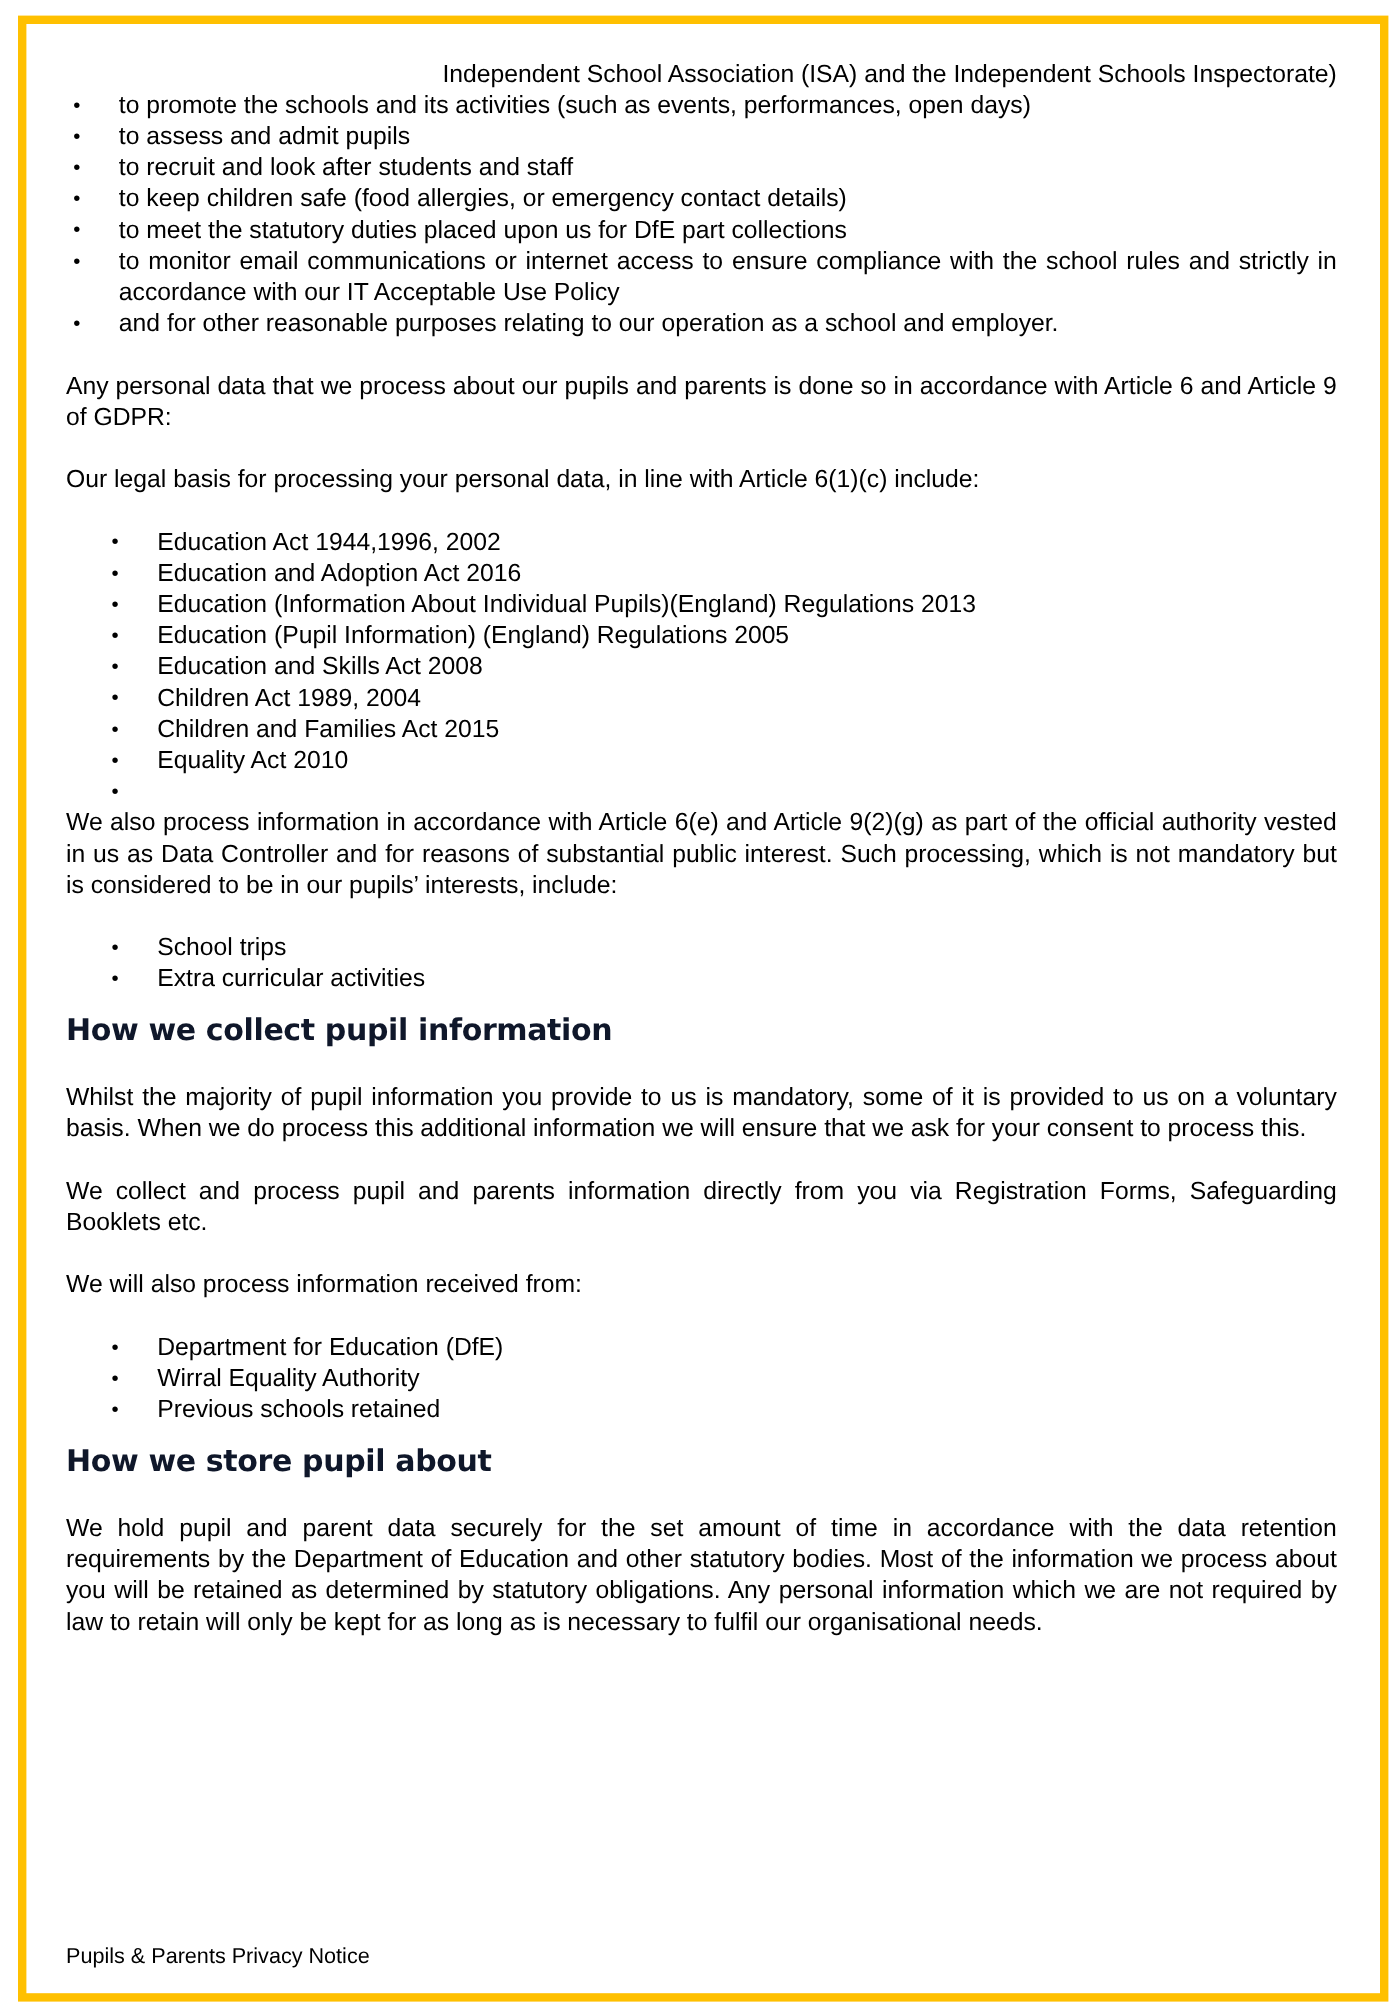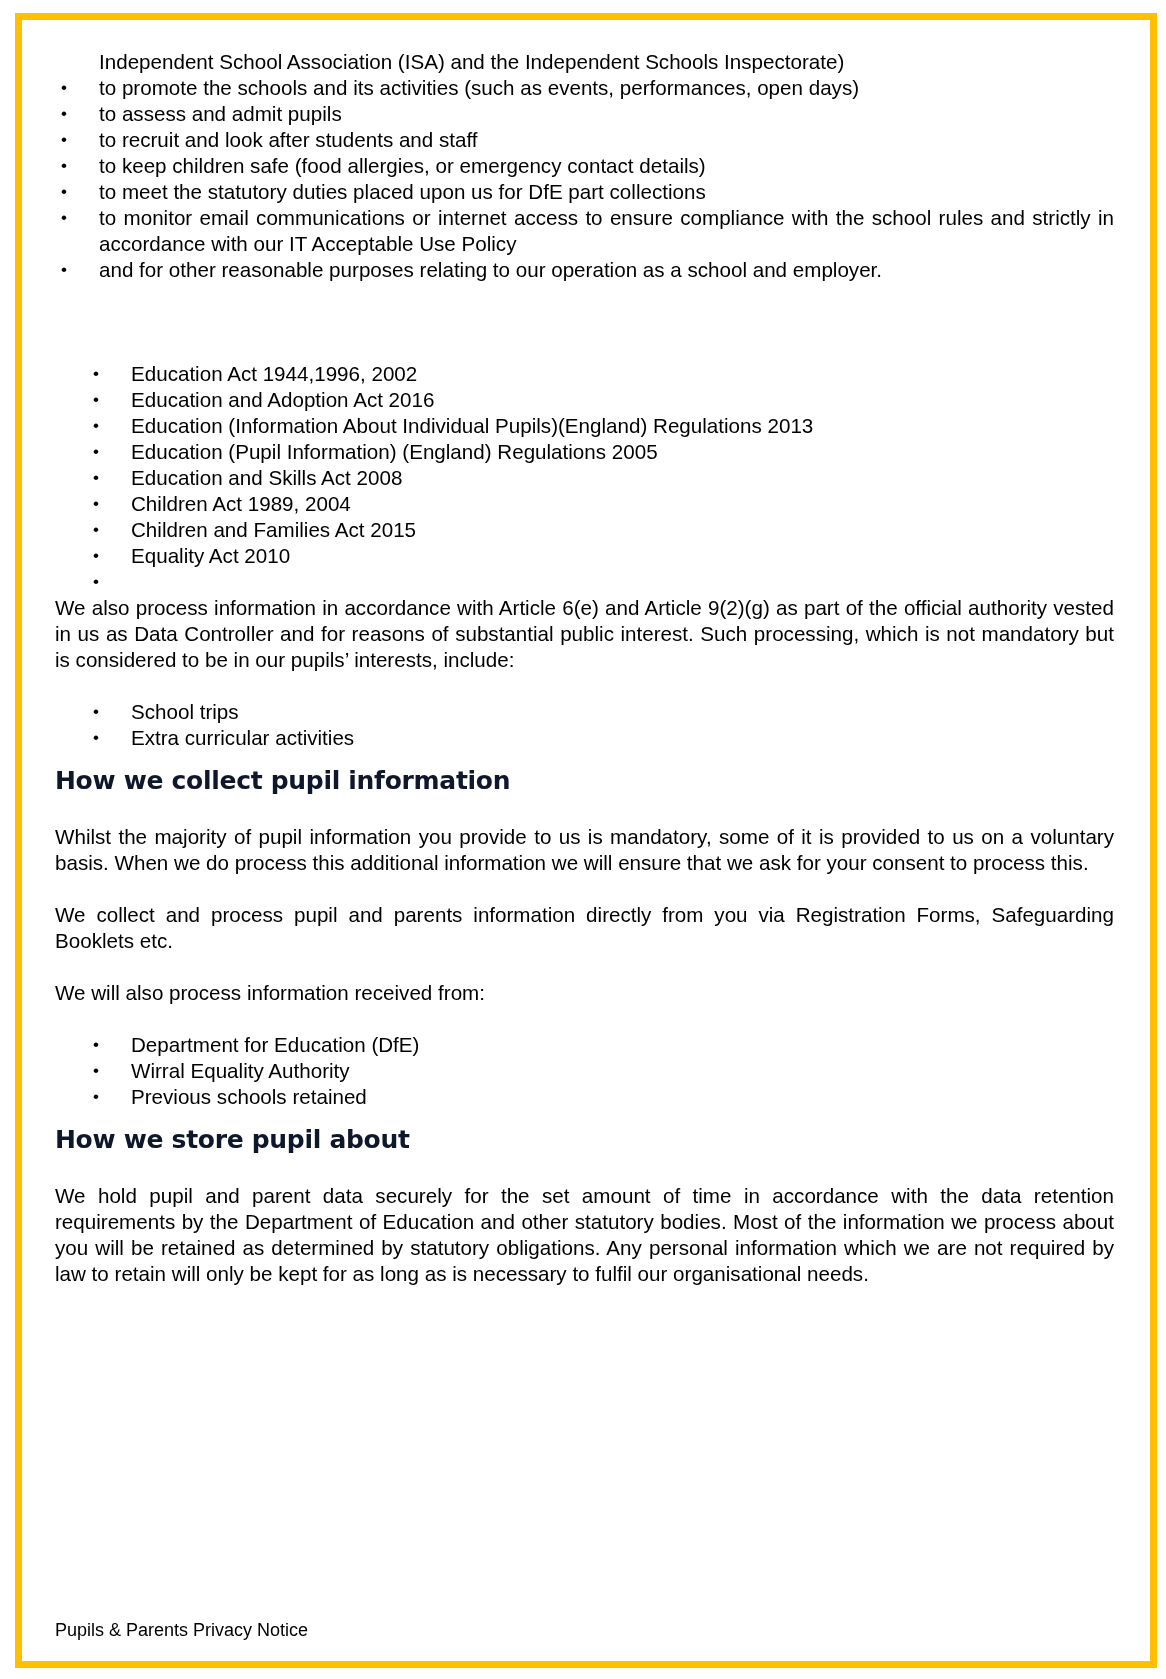--- a/index.html
+++ b/index.html
@@ -55,20 +55,21 @@
     .bullets.inner li .dot {
       position: absolute;
       left: 38px;
       top: 0;
     }
     .dot {
       font-size: 17px;
     }
     .cont-line {
       padding-left: 44px;
+      text-align: right;
     }
     p.para {
       margin: 0;
       text-align: justify;
     }
     .gap { height: 26px; }
     .gap-sm { height: 13px; }
     h2.section-heading {
       margin: 0;
       font-family: "DejaVu Sans", sans-serif;
@@ -99,21 +100,23 @@
     <li><span class="dot">•</span><span>to promote the schools and its activities (such as events, performances, open days)</span></li>
     <li><span class="dot">•</span><span>to assess and admit pupils</span></li>
     <li><span class="dot">•</span><span>to recruit and look after students and staff</span></li>
     <li><span class="dot">•</span><span>to keep children safe (food allergies, or emergency contact details)</span></li>
     <li><span class="dot">•</span><span>to meet the statutory duties placed upon us for DfE part collections</span></li>
     <li><span class="dot">•</span><span>to monitor email communications or internet access to ensure compliance with the school rules and strictly in accordance with our IT Acceptable Use Policy</span></li>
     <li><span class="dot">•</span><span>and for other reasonable purposes relating to our operation as a school and employer.</span></li>
   </ul>
 
   <div class="gap"></div>
+  <p class="para">Any personal data that we process about our pupils and parents is done so in accordance with Article 6 and Article 9 of GDPR:</p>
   <div class="gap"></div>
+  <p class="para">Our legal basis for processing your personal data, in line with Article 6(1)(c) include:</p>
   <div class="gap"></div>
 
   <ul class="bullets inner">
     <li><span class="dot">•</span><span>Education Act 1944,1996, 2002</span></li>
     <li><span class="dot">•</span><span>Education and Adoption Act 2016</span></li>
     <li><span class="dot">•</span><span>Education (Information About Individual Pupils)(England) Regulations 2013</span></li>
     <li><span class="dot">•</span><span>Education (Pupil Information) (England) Regulations 2005</span></li>
     <li><span class="dot">•</span><span>Education and Skills Act 2008</span></li>
     <li><span class="dot">•</span><span>Children Act 1989, 2004</span></li>
     <li><span class="dot">•</span><span>Children and Families Act 2015</span></li>

